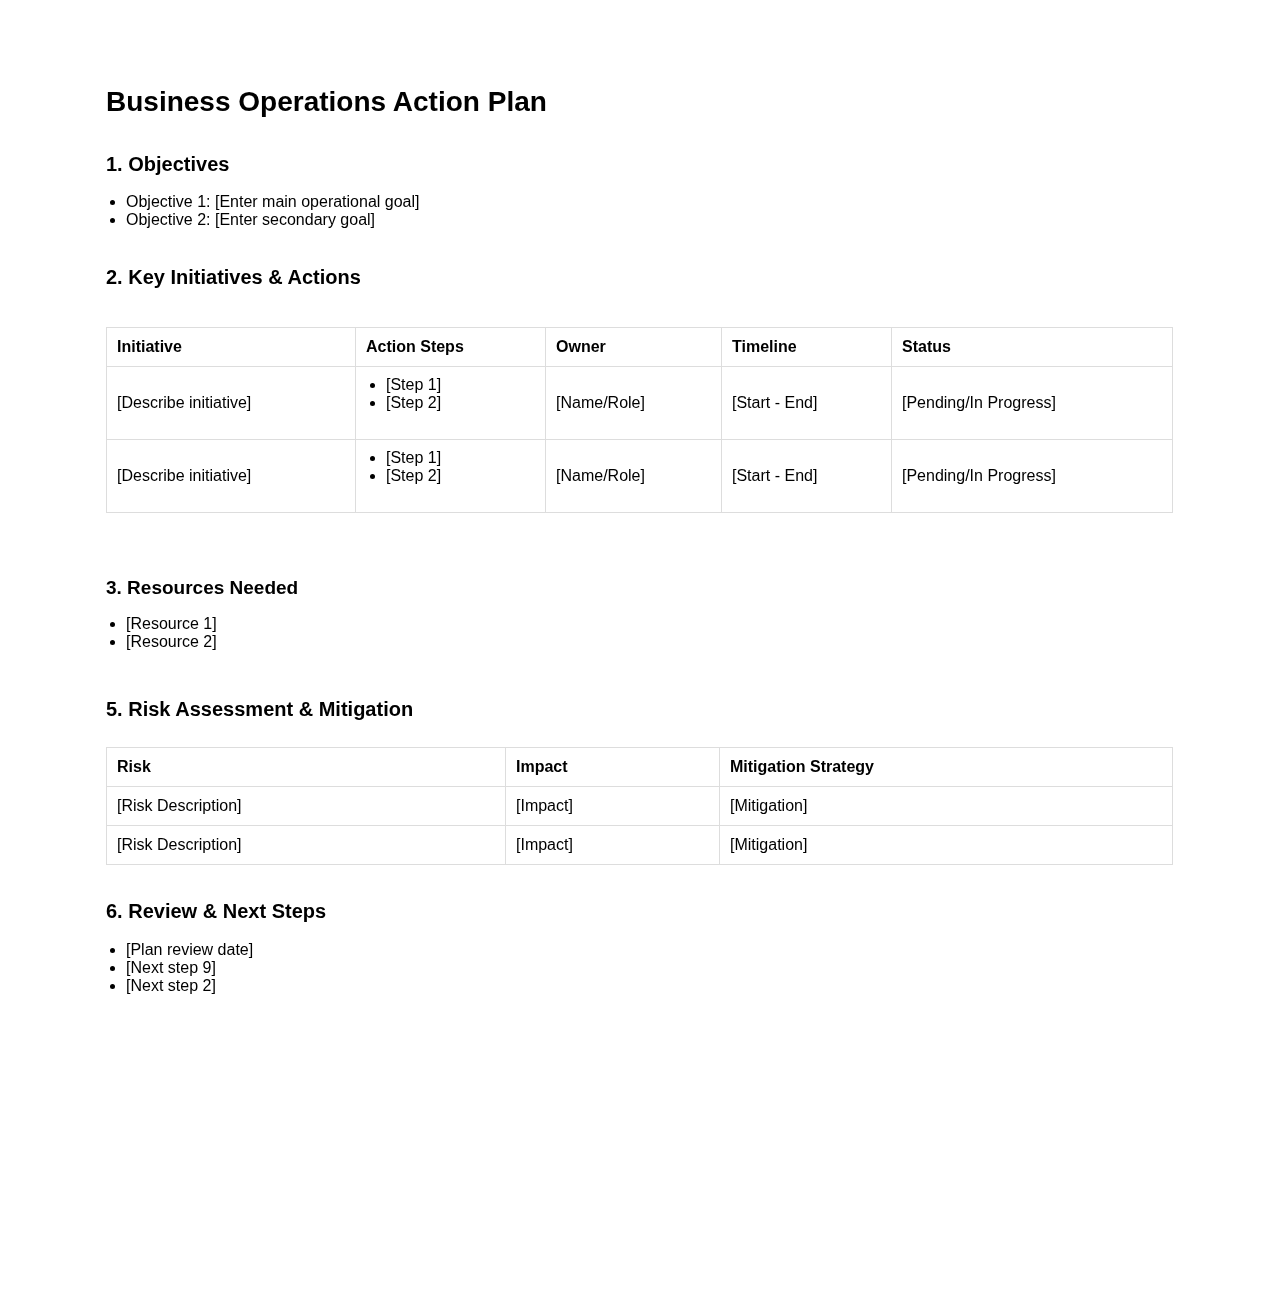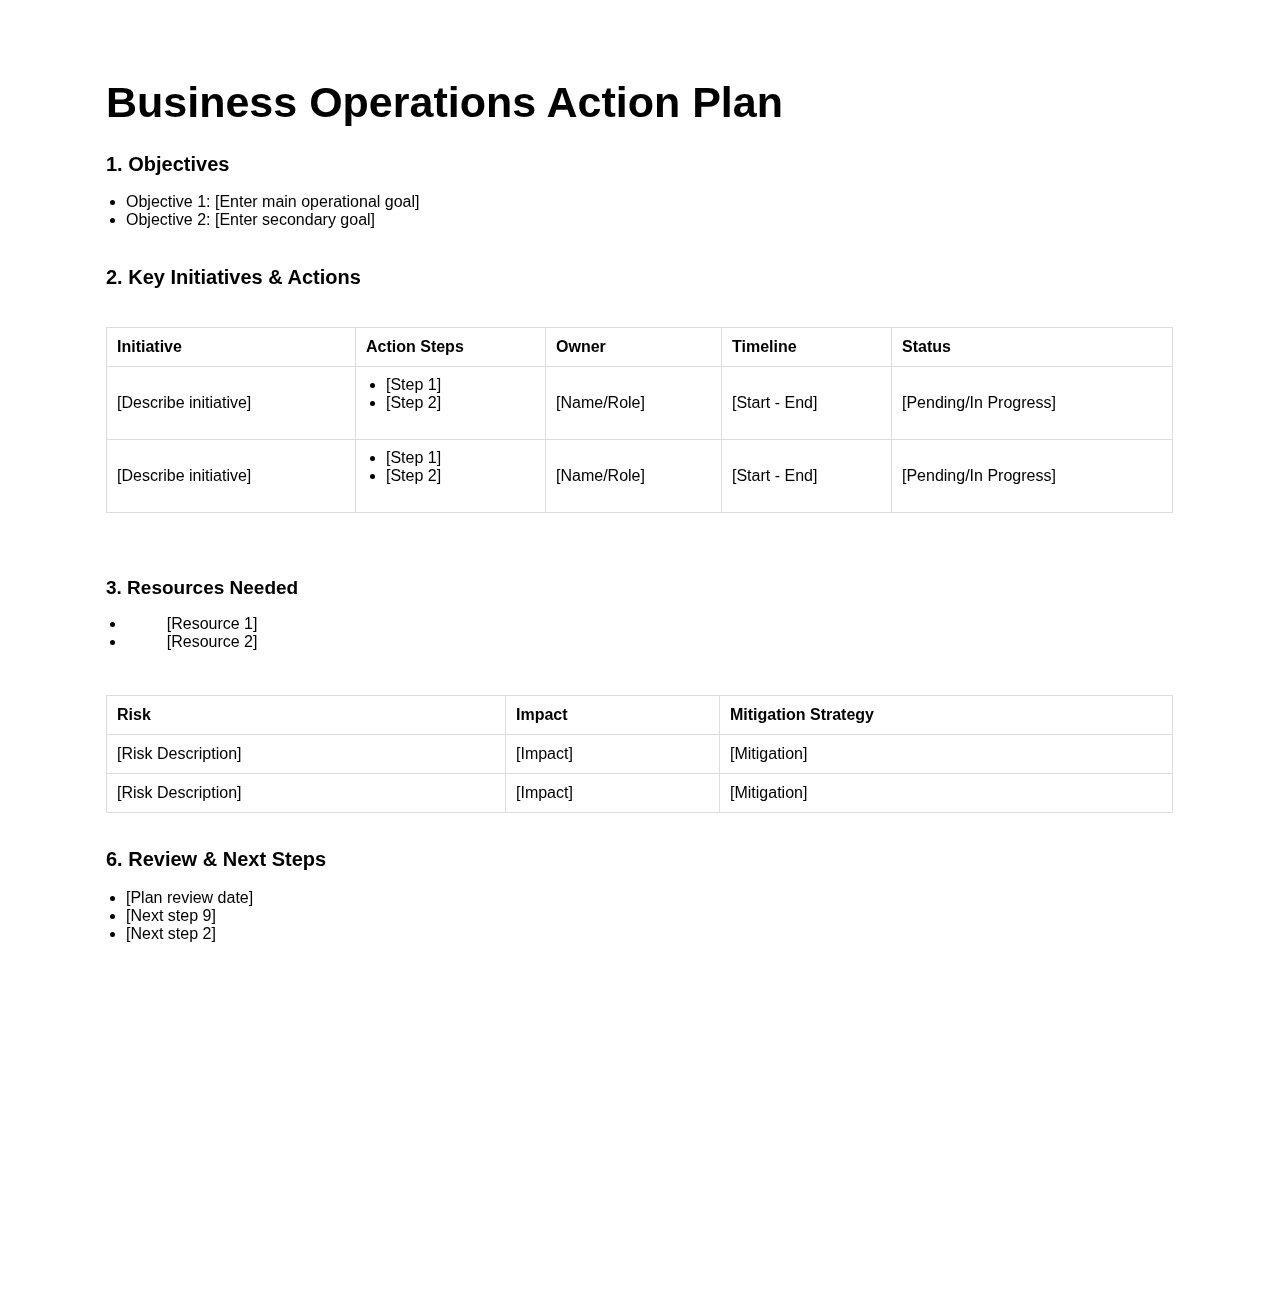--- a/index.html
+++ b/index.html
@@ -8,21 +8,21 @@
     color: #000000;
     font-size: 16px;
     line-height: 18px;
   }
   .page {
     width: 1066px;
     margin: 0 0 0 106px;
     padding-top: 82px;
   }
   h1 {
-    font-size: 43px;
+    font-size: 28px;
     line-height: 40px;
     font-weight: bold;
     margin: 0;
     height: 40px;
   }
   h2 {
     font-size: 20px;
     line-height: 28px;
     font-weight: bold;
     margin: 0;
@@ -53,21 +53,20 @@
     line-height: 18px;
   }
   th { font-weight: bold; }
   .t1 th { height: 18px; }
   .t1 td { height: 52px; padding-top: 10px; padding-bottom: 10px; }
   .t1 td ul { padding-left: 20px; }
   .t2 th, .t2 td { height: 18px; }
   .two-col {
     display: flex;
     gap: 20px;
-    text-align: center;
   }
 </style>
 </head>
 <body>
 
 <div class="page">
 
   <h1>Business Operations Action Plan</h1>
 
   <section style="margin-top:28px;">
@@ -130,20 +129,21 @@
     <section>
       <h3>3. Resources Needed</h3>
       <ul style="margin-top:16px;">
         <li>[Resource 1]</li>
         <li>[Resource 2]</li>
       </ul>
     </section>
   </div>
 
   <section style="margin-top:44px;">
+    <h2>5. Risk Assessment &amp; Mitigation</h2>
     <table class="t2" style="margin-top:24px;padding-left:28px;">
       <colgroup>
         <col style="width:399px">
         <col style="width:214px">
         <col style="width:453px">
       </colgroup>
       <thead>
         <tr>
           <th>Risk</th>
           <th>Impact</th>

